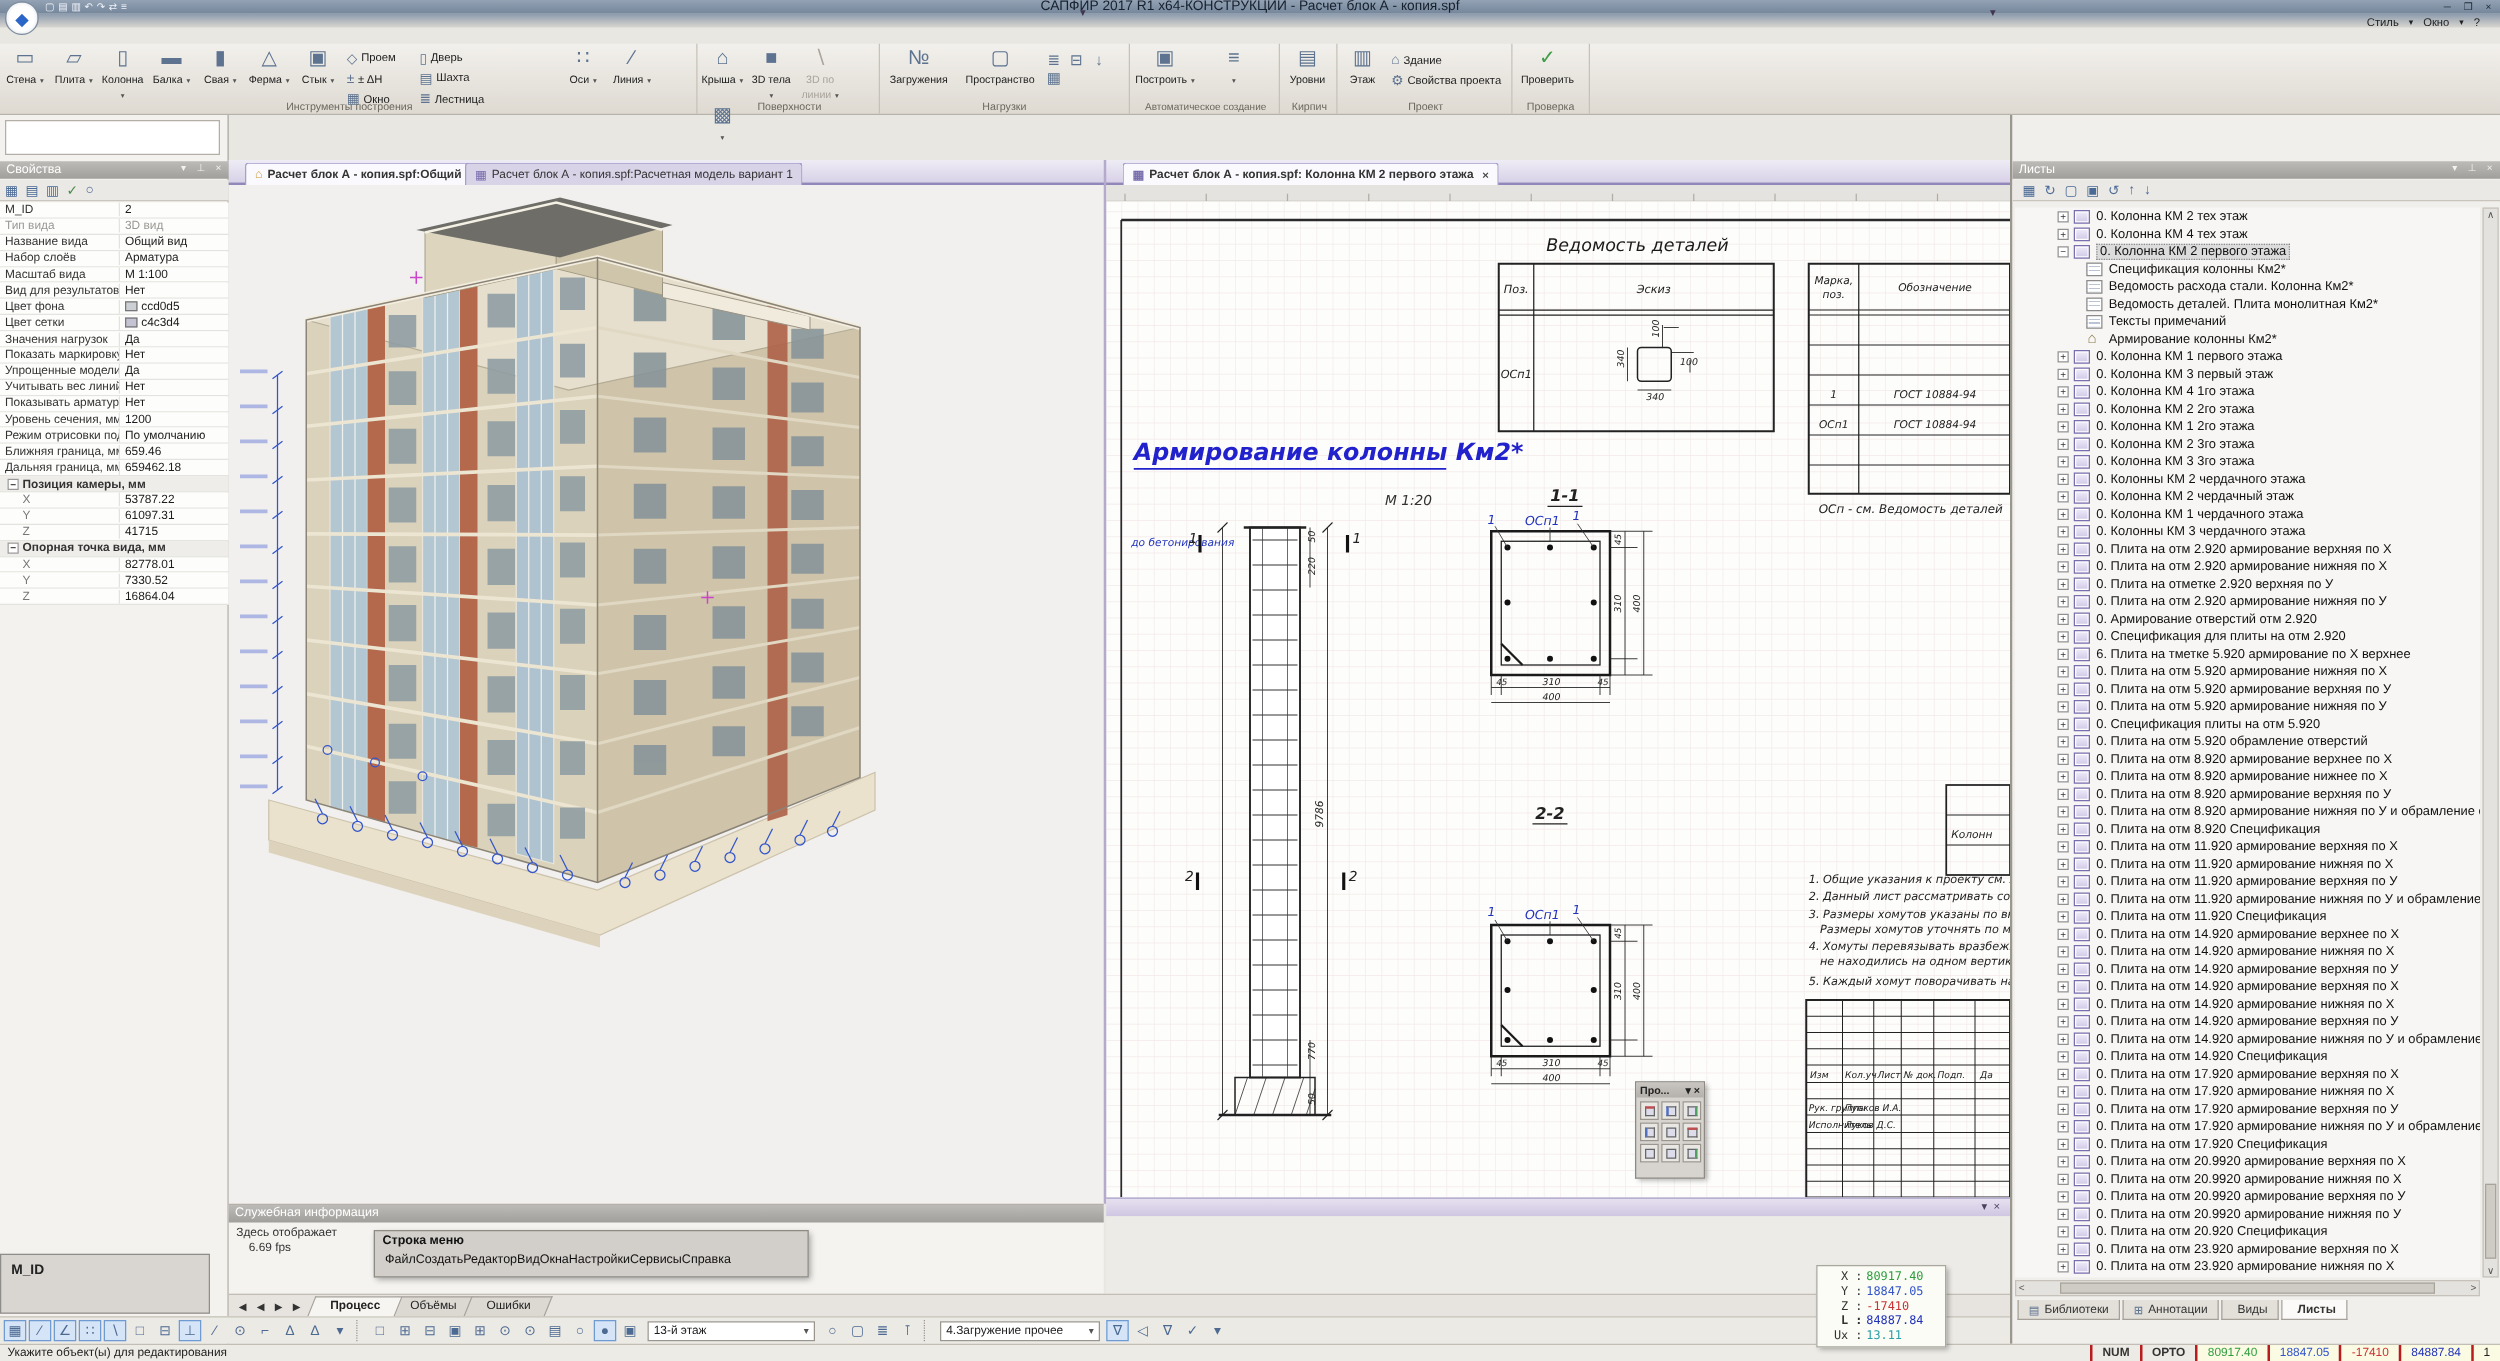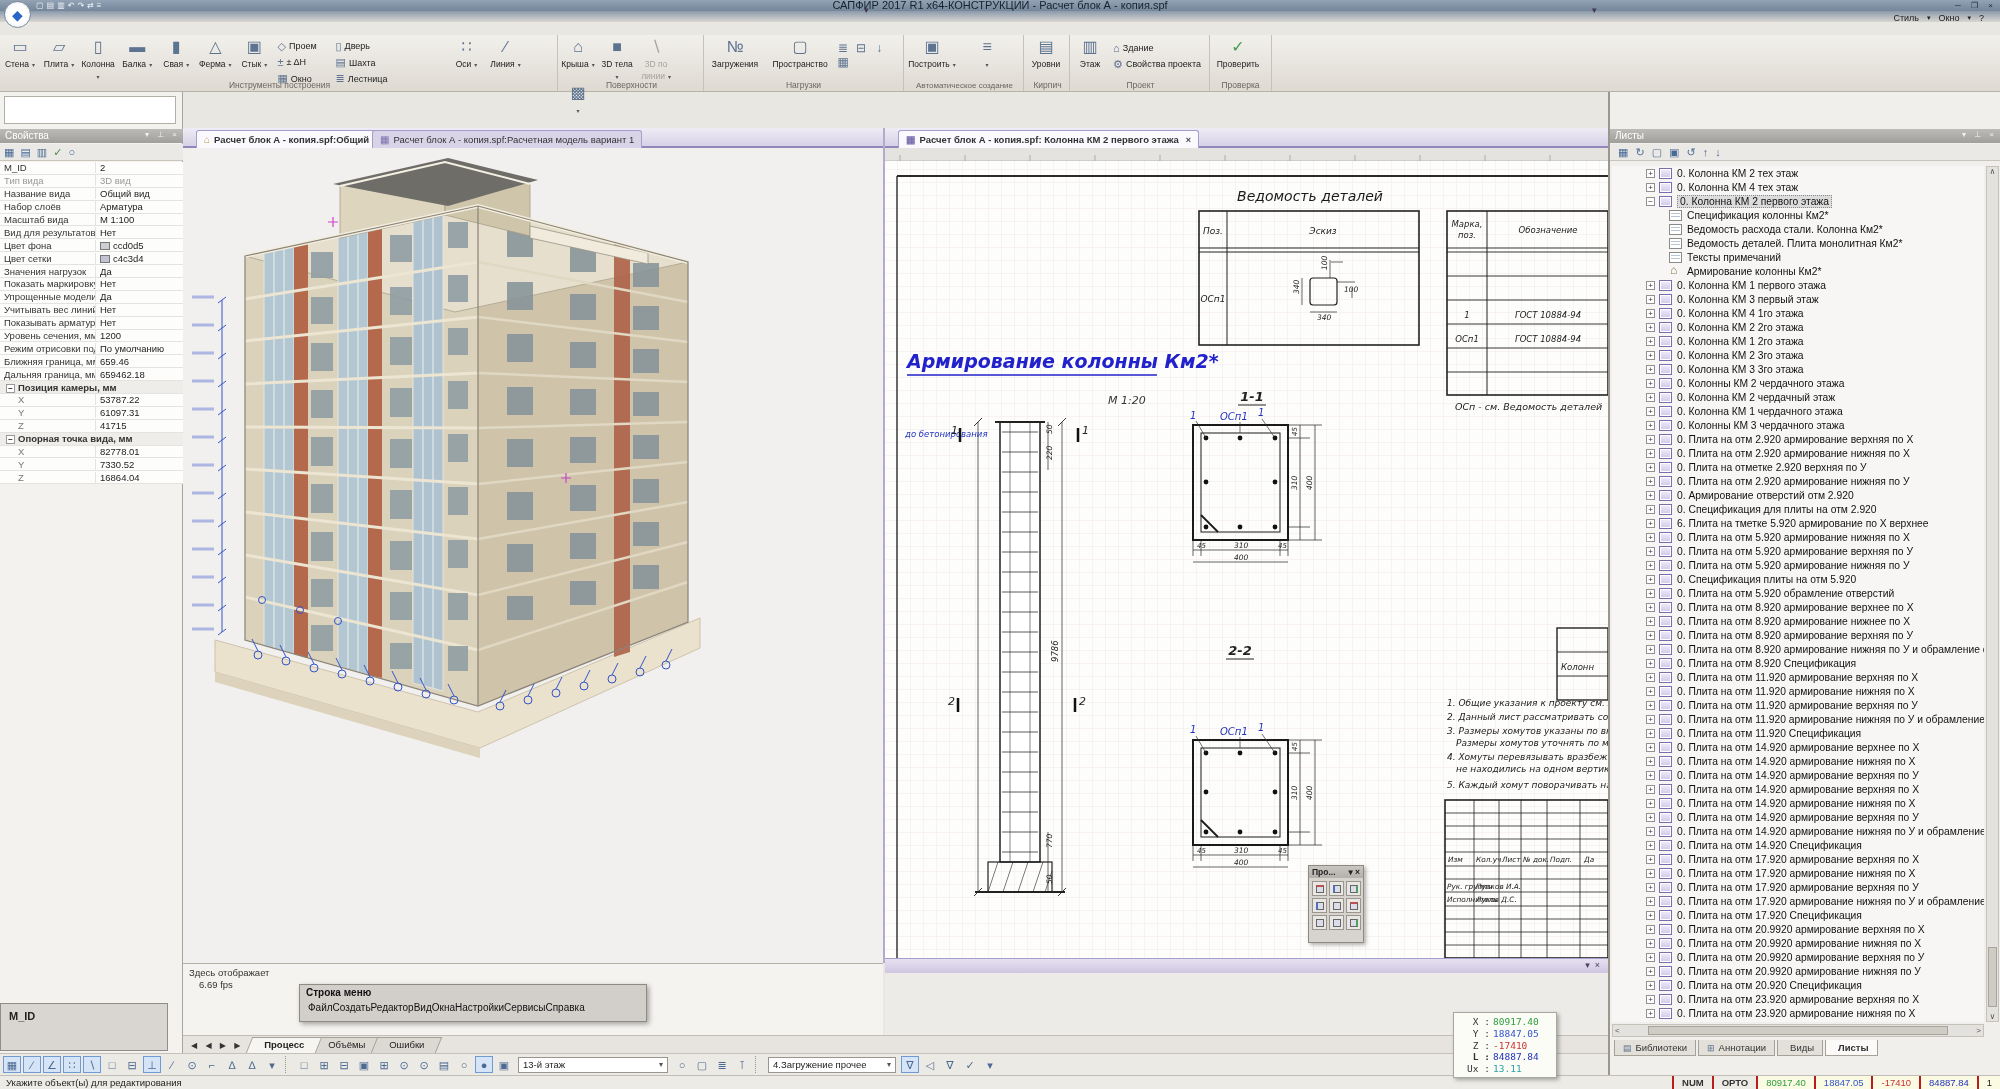--- a/index.html
+++ b/index.html
@@ -901,20 +901,21 @@
     <div class="cubebtn">
         <i></i>
       </div>
     <div class="cubebtn g">
         <i></i>
       </div>
   </div>
 </div>
 
 <div class="abs" id="service">
+  <div class="phead"><span>Служебная информация</span></div>
   <div class="body">
     <div>Здесь отображает</div>
     <div style="padding-left:10px">6.69 fps</div>
   </div>
 </div>
 <div class="abs" id="menuoverlay">
   <div class="mtitle">Строка меню</div>
   <div class="mitems">
     <span>Файл</span>
       <span>Создать</span>
@@ -957,21 +958,21 @@
     <span class="tbi">⊞</span>
     <span class="tbi">⊟</span>
     <span class="tbi">▣</span>
     <span class="tbi">⊞</span>
     <span class="tbi">⊙</span>
     <span class="tbi">⊙</span>
     <span class="tbi">▤</span>
     <span class="tbi">○</span>
     <span class="tbi active">●</span>
     <span class="tbi">▣</span>
-  <span class="tcombo" style="width:150px">
+  <span class="tcombo" style="width:134px">
       <span>13-й этаж</span>
       <span class="arr">▾</span>
     </span>
   <span class="tbi">○</span>
     <span class="tbi">▢</span>
     <span class="tbi">≣</span>
     <span class="tbi">⊺</span>
   <span class="tsep"></span>
   <span class="tcombo" style="width:128px">
       <span>4.Загружение прочее</span>

